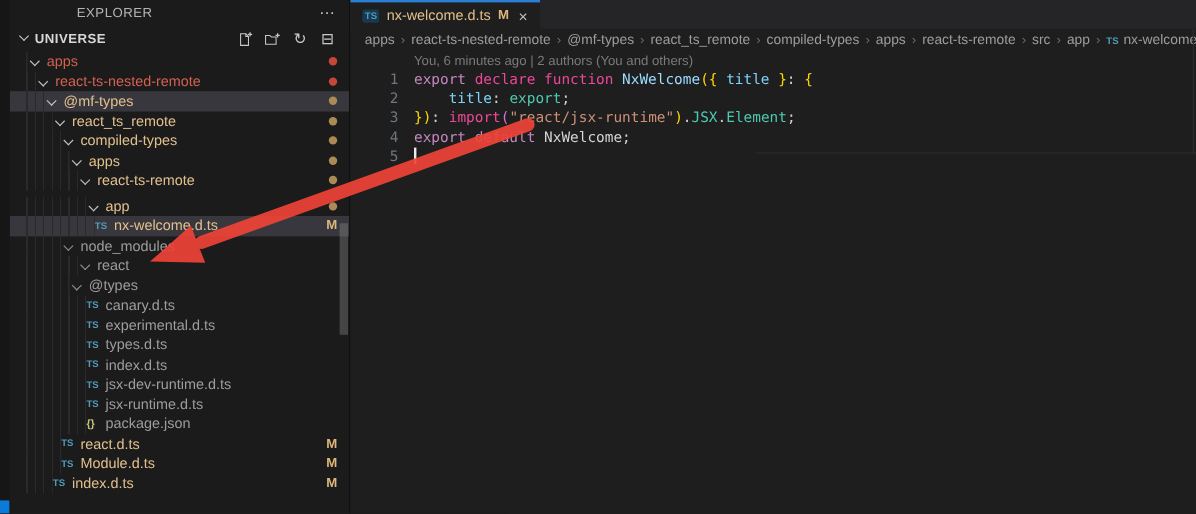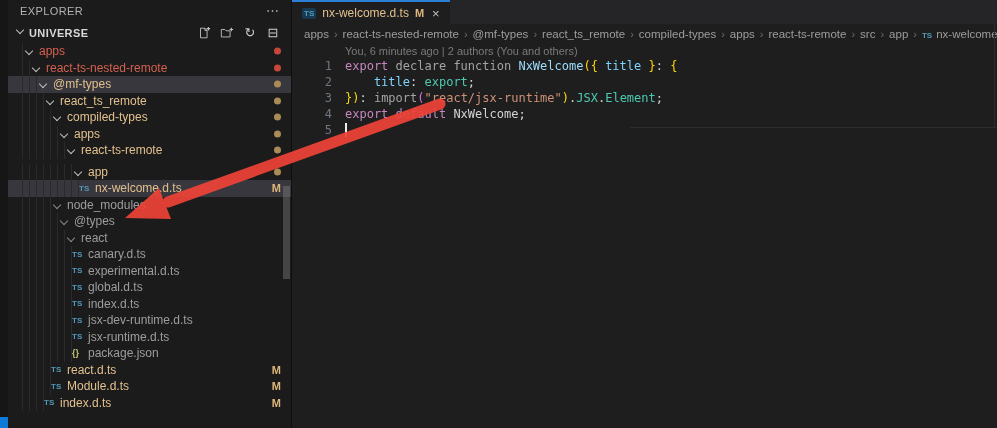--- a/index.html
+++ b/index.html
@@ -5,21 +5,21 @@
   html,body{margin:0;padding:0;}
   body{width:997px;height:428px;position:relative;overflow:hidden;background:#1e1e1e;
        font-family:"Liberation Sans",sans-serif;-webkit-font-smoothing:antialiased;}
   
   #activity-sliver{position:absolute;left:0;top:0;width:8px;height:428px;background:#161617;}
   #remote-corner{position:absolute;left:0;top:417px;width:8px;height:11px;background:#0c7ad8;}
   
   #sidebar{position:absolute;left:8px;top:0;width:283px;height:428px;background:#1b1b1c;overflow:hidden;}
   #sidebar-divider{position:absolute;left:291px;top:0;width:1px;height:428px;background:#0e0e0e;}
   .sb-header{height:22px;display:flex;align-items:center;padding:0 12px;justify-content:space-between;}
-  .sb-title{font-size:11px;color:#b4b4b4;letter-spacing:.4px;}
+  .sb-title{font-size:11px;color:#b4b4b4;letter-spacing:.4px;margin-left:44px;}
   .more-dots{color:#c3c3c3;font-size:13px;cursor:pointer;line-height:10px;}
   .section-row{height:21px;display:flex;align-items:center;padding:0 10px 0 6px;}
   .section-label{font-size:11px;font-weight:bold;color:#d7d7d7;letter-spacing:.4px;margin-left:4px;flex:0 0 auto;}
   .section-actions{margin-left:auto;display:flex;align-items:center;gap:7px;}
   .action-ic{width:16px;height:16px;display:flex;align-items:center;justify-content:center;color:#c8c8c8;font-size:13px;cursor:pointer;}
   .action-ic svg{display:block;}
   
   #tree{position:absolute;left:0;top:43px;width:283px;height:385px;overflow:hidden;}
   .row{position:relative;height:16.5px;display:flex;align-items:center;cursor:pointer;}
   .row.selected{background:#37373d;}
@@ -53,21 +53,21 @@
   .tab-dirty{font-size:11px;color:#ddb67c;font-weight:bold;}
   .tab-close{font-size:13px;color:#c0c0c0;cursor:pointer;margin-left:2px;}
   #breadcrumbs{height:20px;display:flex;align-items:center;padding-left:12px;font-size:11.5px;color:#9d9d9d;}
   .crumb{white-space:nowrap;cursor:pointer;}
   .crumb-sep{color:#6e6e6e;margin:0 5px;font-size:11px;}
   .crumb-ts{font-weight:bold;font-size:8px;color:#519aba;margin-right:4px;}
   #blame{margin:1px 17px 0 53px;font-size:11px;color:#7a7a7a;height:11px;}
   #code-lines{margin-top:2px;font-family:"DejaVu Sans Mono",monospace;font-size:12px;line-height:16px;}
   .code-line{display:flex;height:16px;white-space:pre;}
   .ln{width:40px;flex:0 0 auto;text-align:right;color:#6e7681;padding-right:13px;}
-  .tk-kw{color:#a3a3a3;} .tk-kw2{color:#c586c0;text-align:center;} .tk-fn{color:#9cdcfe;}
+  .tk-kw{color:#ec4899;} .tk-kw2{color:#c586c0;text-align:center;} .tk-fn{color:#9cdcfe;}
   .tk-param{color:#7dd3fc;} .tk-type{color:#4ec9b0;} .tk-str{color:#ce9178;}
   .tk-b1{color:#ffd700;} .tk-b2{color:#da70d6;} .tk-fg{color:#d4d4d4;}
   .cursor{display:inline-block;width:1.5px;height:14px;background:#ececec;transform:translateY(1px);}
   #seam-h{position:absolute;left:338px;top:127px;width:367px;height:1px;background:#2d2d2e;}
   #seam-v{position:absolute;left:702px;top:24px;width:1px;height:104px;background:#2d2d2e;}
   
   #arrow-overlay{position:absolute;left:0;top:0;width:997px;height:428px;pointer-events:none;z-index:50;}
 </style>
 </head>
 <body>
@@ -155,43 +155,43 @@
         <span class="fico">TS</span>
         <span class="lbl">nx-welcome.d.ts</span>
         <span class="badge badge-m">M</span>
       </div>
       <div class="row st-ignored">
         <span class="indent" style="width: 35px;"></span>
         <span class="chev"></span>
         <span class="lbl">node_modules</span>
       </div>
       <div class="row st-ignored">
+        <span class="indent" style="width: 49px;"></span>
+        <span class="chev"></span>
+        <span class="lbl">react</span>
+      </div>
+      <div class="row st-ignored">
         <span class="indent" style="width: 42px;"></span>
         <span class="chev"></span>
         <span class="lbl">@types</span>
       </div>
       <div class="row st-ignored">
-        <span class="indent" style="width: 49px;"></span>
-        <span class="chev"></span>
-        <span class="lbl">react</span>
-      </div>
-      <div class="row st-ignored">
         <span class="indent" style="width: 56px;"></span>
         <span class="fico">TS</span>
         <span class="lbl">canary.d.ts</span>
       </div>
       <div class="row st-ignored">
         <span class="indent" style="width: 56px;"></span>
         <span class="fico">TS</span>
         <span class="lbl">experimental.d.ts</span>
       </div>
       <div class="row st-ignored">
         <span class="indent" style="width: 56px;"></span>
         <span class="fico">TS</span>
-        <span class="lbl">global.d.ts</span>
+        <span class="lbl">types.d.ts</span>
       </div>
       <div class="row st-ignored">
         <span class="indent" style="width: 56px;"></span>
         <span class="fico">TS</span>
         <span class="lbl">index.d.ts</span>
       </div>
       <div class="row st-ignored">
         <span class="indent" style="width: 56px;"></span>
         <span class="fico">TS</span>
         <span class="lbl">jsx-dev-runtime.d.ts</span>

